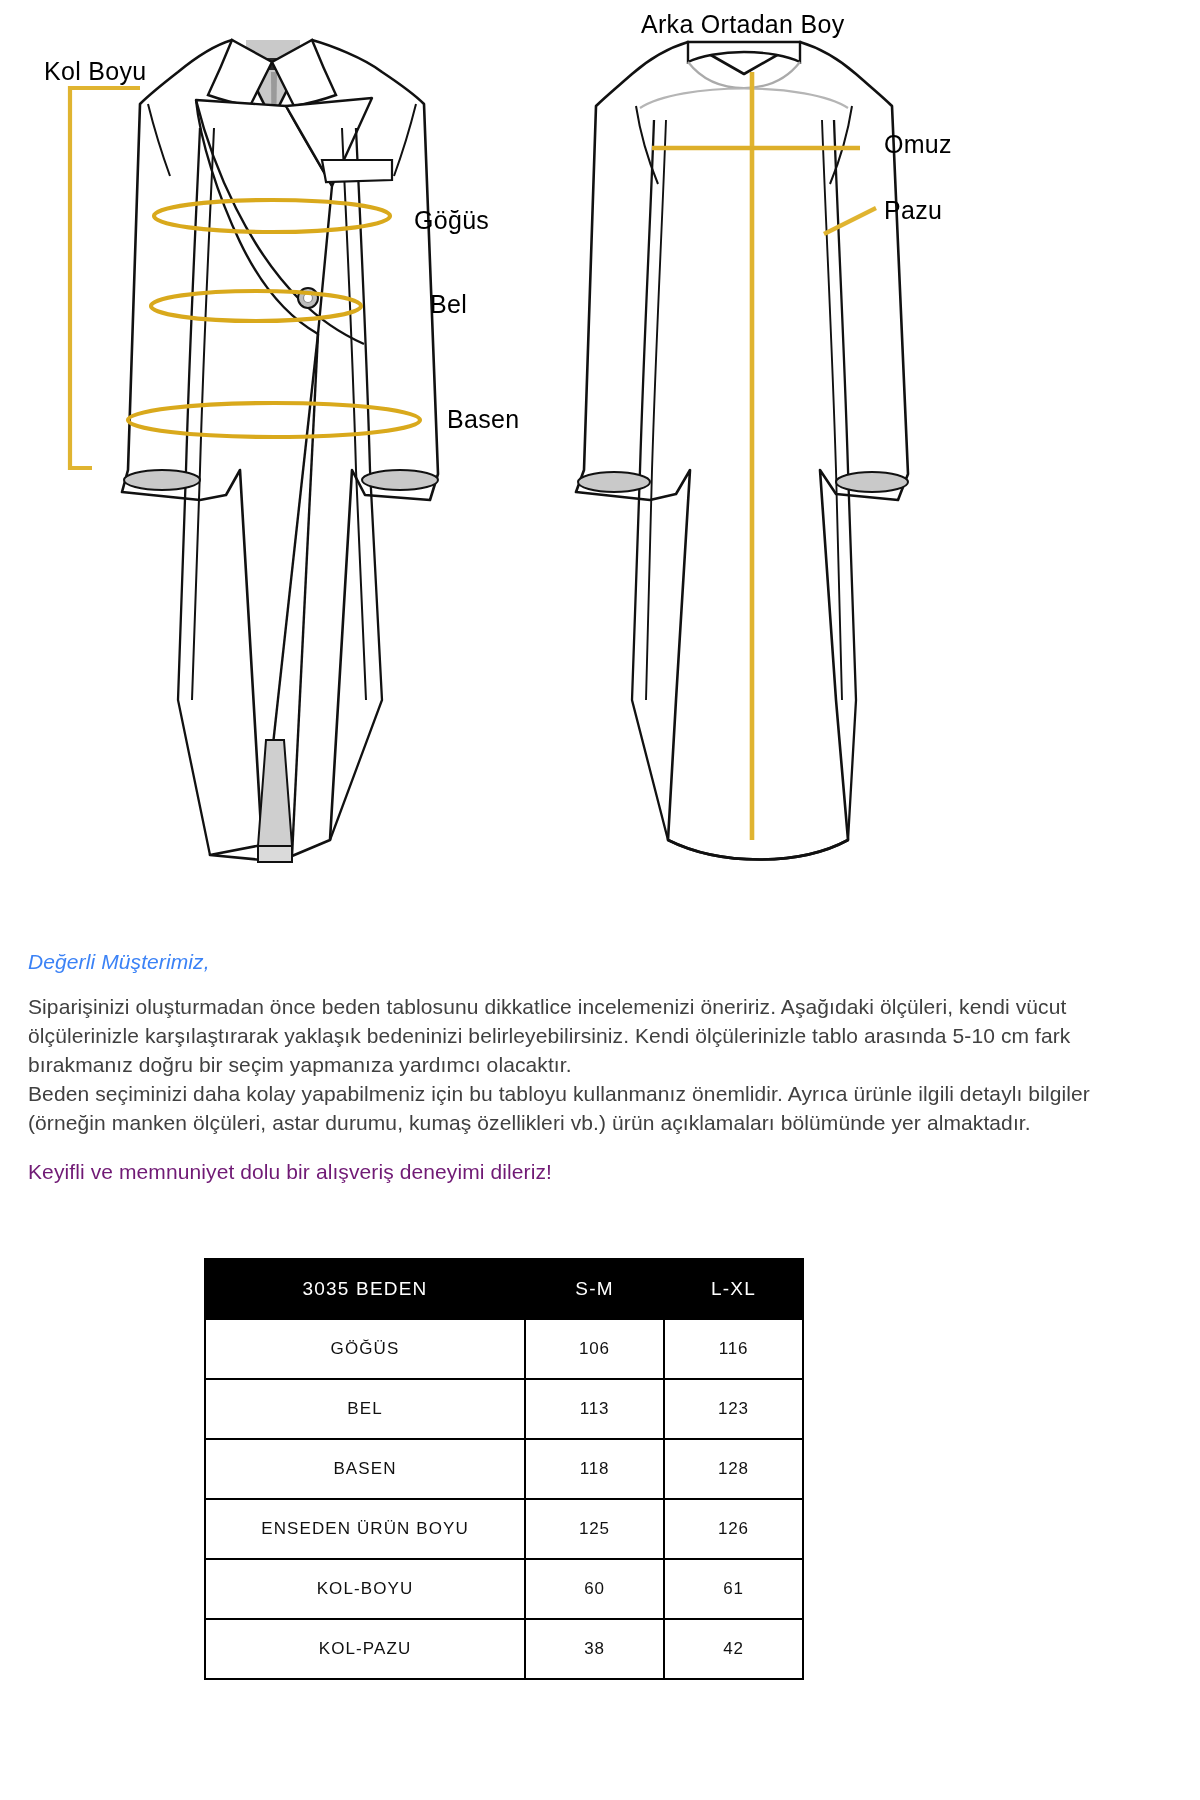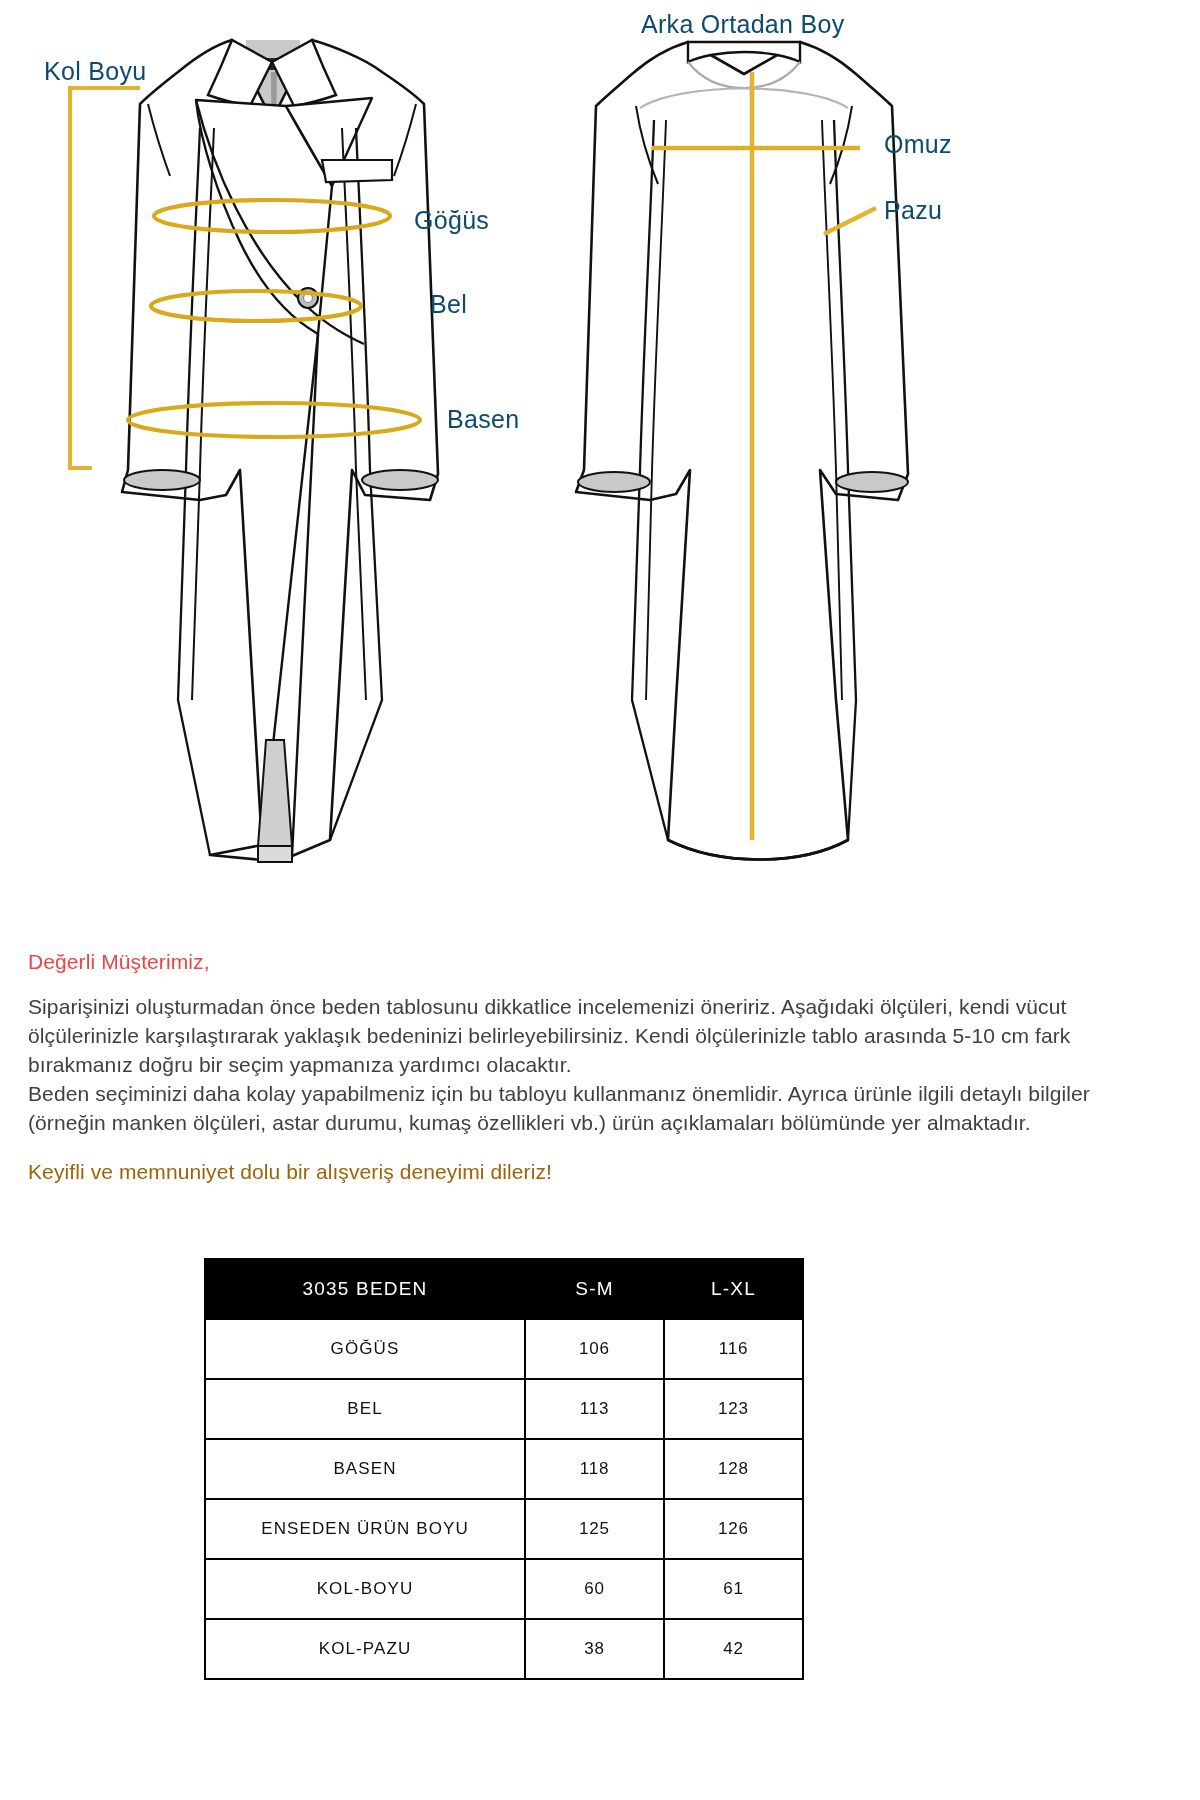--- a/index.html
+++ b/index.html
@@ -29,21 +29,21 @@
     width: 1200px;
     height: 930px;
     display: block;
   }
 
   .diagram-label {
     position: absolute;
     font-family: "Liberation Sans", sans-serif;
     font-size: 25px;
     font-weight: 400;
-    color: #0c4a6e;
+    color: #000000;
     letter-spacing: 0.3px;
     white-space: nowrap;
   }
   .lbl-kolboyu  { left: 44px;  top: 57px;  }
   .lbl-gogus    { left: 414px; top: 206px; }
   .lbl-bel      { left: 430px; top: 290px; }
   .lbl-basen    { left: 447px; top: 405px; }
   .lbl-arka     { left: 641px; top: 10px;  }
   .lbl-omuz     { left: 884px; top: 130px; }
   .lbl-pazu     { left: 884px; top: 196px; }
@@ -52,36 +52,37 @@
   .text-block {
     position: absolute;
     left: 28px;
     top: 948px;
     width: 1145px;
   }
   .greeting {
     font-size: 21px;
     line-height: 1.38;
     margin: 0 0 16px 0;
-    color: #ef4444;
+    color: #3b82f6;
     letter-spacing: 0.1px;
+    font-style: italic;
   }
   .para {
     font-size: 21px;
     line-height: 1.38;
     margin: 0;
     color: #404040;
     letter-spacing: 0.1px;
   }
   .para + .para { margin-top: 0; }
   .closing {
     font-size: 21px;
     line-height: 1.38;
     margin: 20px 0 0 0;
-    color: #a16207;
+    color: #701a75;
     letter-spacing: 0.1px;
   }
 
   
   .table-wrap {
     position: absolute;
     left: 204px;
     top: 1258px;
     width: 666px;
   }

